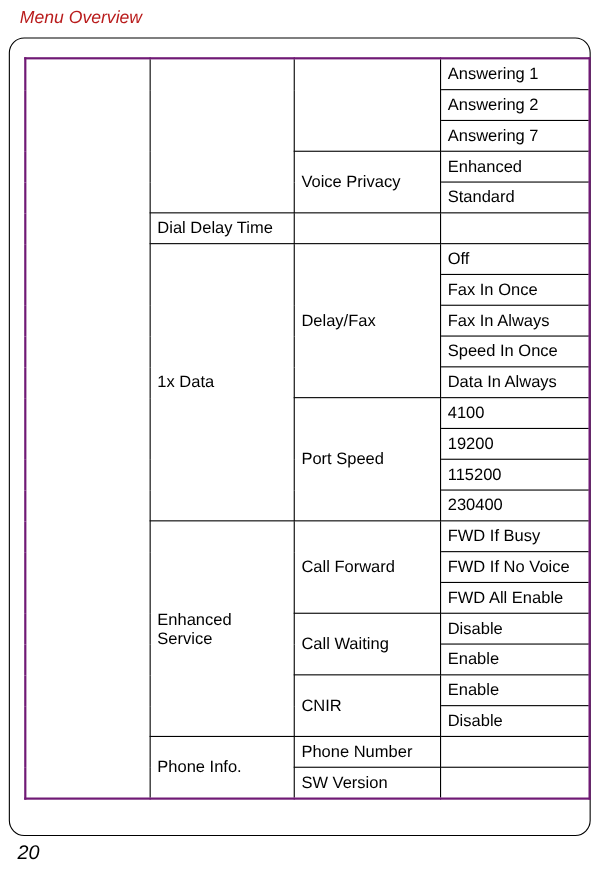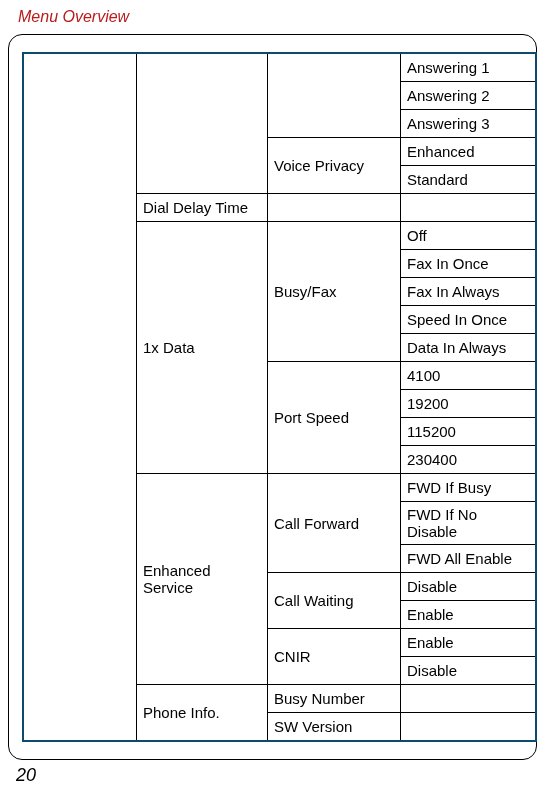--- a/index.html
+++ b/index.html
@@ -40,21 +40,21 @@
     border: 1px solid #000;
     padding: 4px 6px;
     vertical-align: middle;
     height: 19px;
   }
   table.menu td.col0 { width: 100px; }
   table.menu td.col1 { width: 118px; }
   table.menu td.col2 { width: 120px; }
   table.menu td.col3 { width: 122px; }
   
-  table.menu { border: 2px solid #0c4a6e; }
+  table.menu { border: 2px solid #701a75; }
   .page-num {
     position: absolute;
     bottom: 4px;
     left: 16px;
     font-style: italic;
     font-size: 18px;
     text-align: right;
   }
 </style>
 </head>
@@ -68,37 +68,37 @@
       <tr>
     <td class="col0" rowspan="24"></td>
     <td class="col1" rowspan="5"></td>
     <td class="col2" rowspan="3"></td>
     <td class="col3">Answering 1</td>
   </tr>
   <tr>
         <td class="col3">Answering 2</td>
       </tr>
   <tr>
-        <td class="col3">Answering 3</td>
+        <td class="col3">Answering 7</td>
       </tr>
   <tr>
     <td class="col2" rowspan="2">Voice Privacy</td>
     <td class="col3">Enhanced</td>
   </tr>
   <tr>
         <td class="col3">Standard</td>
       </tr>
   <tr>
     <td class="col1">Dial Delay Time</td>
     <td class="col2"></td>
     <td class="col3"></td>
   </tr>
   <tr>
     <td class="col1" rowspan="9">1x Data</td>
-    <td class="col2" rowspan="5">Busy/Fax</td>
+    <td class="col2" rowspan="5">Delay/Fax</td>
     <td class="col3">Off</td>
   </tr>
   <tr>
         <td class="col3">Fax In Once</td>
       </tr>
   <tr>
         <td class="col3">Fax In Always</td>
       </tr>
   <tr>
         <td class="col3">Speed In Once</td>
@@ -118,42 +118,42 @@
       </tr>
   <tr>
         <td class="col3">230400</td>
       </tr>
   <tr>
     <td class="col1" rowspan="7">Enhanced Service</td>
     <td class="col2" rowspan="3">Call Forward</td>
     <td class="col3">FWD If Busy</td>
   </tr>
   <tr>
-        <td class="col3">FWD If No Disable</td>
+        <td class="col3">FWD If No Voice</td>
       </tr>
   <tr>
         <td class="col3">FWD All Enable</td>
       </tr>
   <tr>
     <td class="col2" rowspan="2">Call Waiting</td>
     <td class="col3">Disable</td>
   </tr>
   <tr>
         <td class="col3">Enable</td>
       </tr>
   <tr>
     <td class="col2" rowspan="2">CNIR</td>
     <td class="col3">Enable</td>
   </tr>
   <tr>
         <td class="col3">Disable</td>
       </tr>
   <tr>
     <td class="col1" rowspan="2">Phone Info.</td>
-    <td class="col2">Busy Number</td>
+    <td class="col2">Phone Number</td>
     <td class="col3"></td>
   </tr>
   <tr>
     <td class="col2">SW Version</td>
     <td class="col3"></td>
   </tr>
 </tbody>
   </table>
 
 <div class="page-num">20</div>

